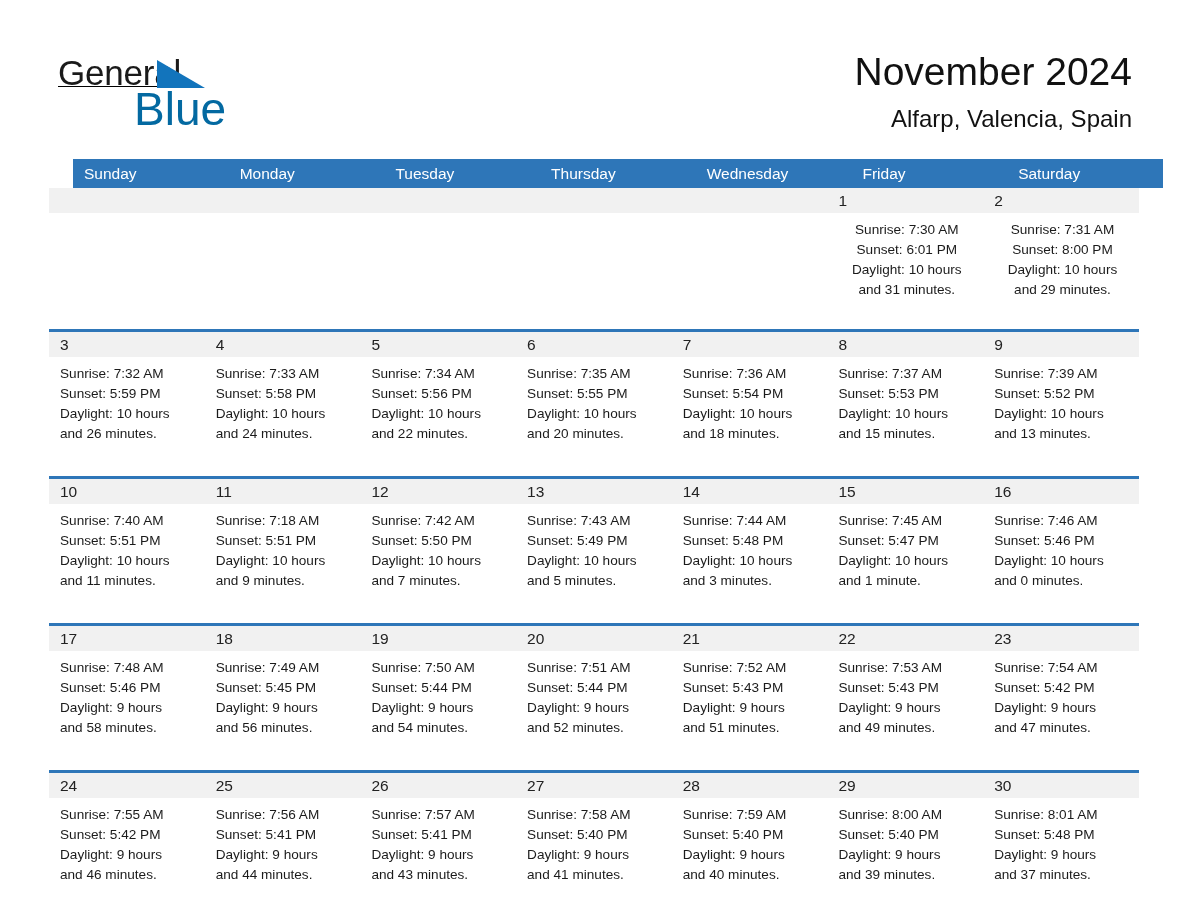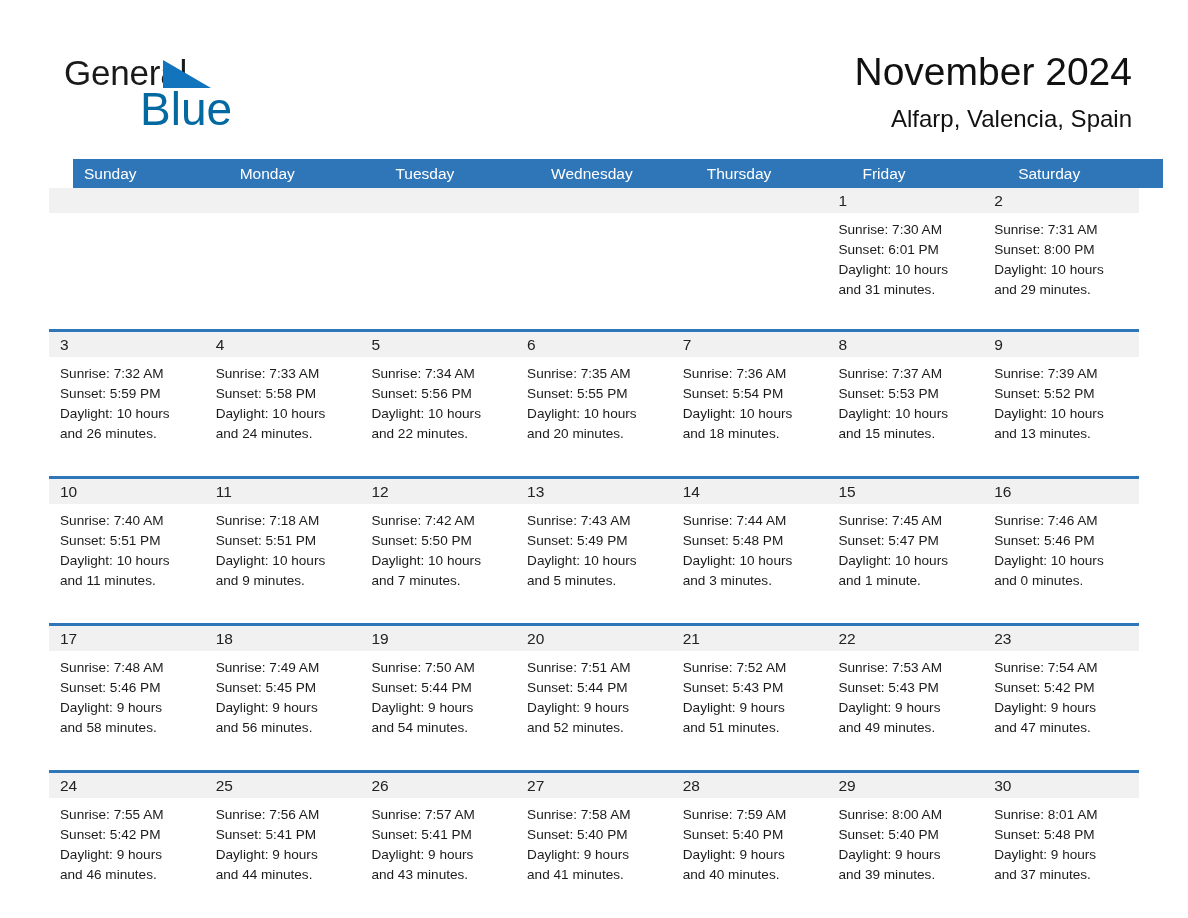--- a/index.html
+++ b/index.html
@@ -25,24 +25,25 @@
   
   .header {
     position: absolute;
     left: 0;
     top: 0;
     width: 1188px;
     height: 150px;
   }
   .brand {
     position: absolute;
-    left: 64px;
+    left: 58px;
     top: 52px;
     width: 260px;
     height: 80px;
+    text-decoration: underline;
   }
   .brand-row1 {
     position: relative;
     height: 42px;
     line-height: 42px;
     white-space: nowrap;
   }
   .brand-general {
     font-size: 35px;
     color: #1a1a1a;
@@ -151,21 +152,21 @@
     box-sizing: border-box;
     height: 111px;
   }
   .day-line {
     font-size: 13.6px;
     line-height: 20px;
     color: #1b1b1b;
     white-space: nowrap;
   }
 
-  .week-1 .day-body { height: 108px; }
+  .week-1 .day-body { height: 108px; text-align: center; }
   .week-1 .day-num-band { height: 25px; line-height: 25px; }
 </style>
 </head>
 <body>
 
 <div class="page">
 
   <div class="header">
 
     <div class="brand">
@@ -181,22 +182,22 @@
       <div class="cal-subtitle">Alfarp, Valencia, Spain</div>
     </div>
 
   </div>
 
   <div class="calendar">
     <div class="dow-row" id="dow-row">
         <div class="dow-cell">Sunday</div>
         <div class="dow-cell">Monday</div>
         <div class="dow-cell">Tuesday</div>
+        <div class="dow-cell">Thursday</div>
         <div class="dow-cell">Wednesday</div>
-        <div class="dow-cell">Thursday</div>
         <div class="dow-cell">Friday</div>
         <div class="dow-cell">Saturday</div>
       </div>
     <div id="weeks-container">
         <div class="week-row first week-1">
           <div class="day-cell empty">
             <div class="day-num-band"></div>
             <div class="day-body"></div>
           </div>
           <div class="day-cell empty">

